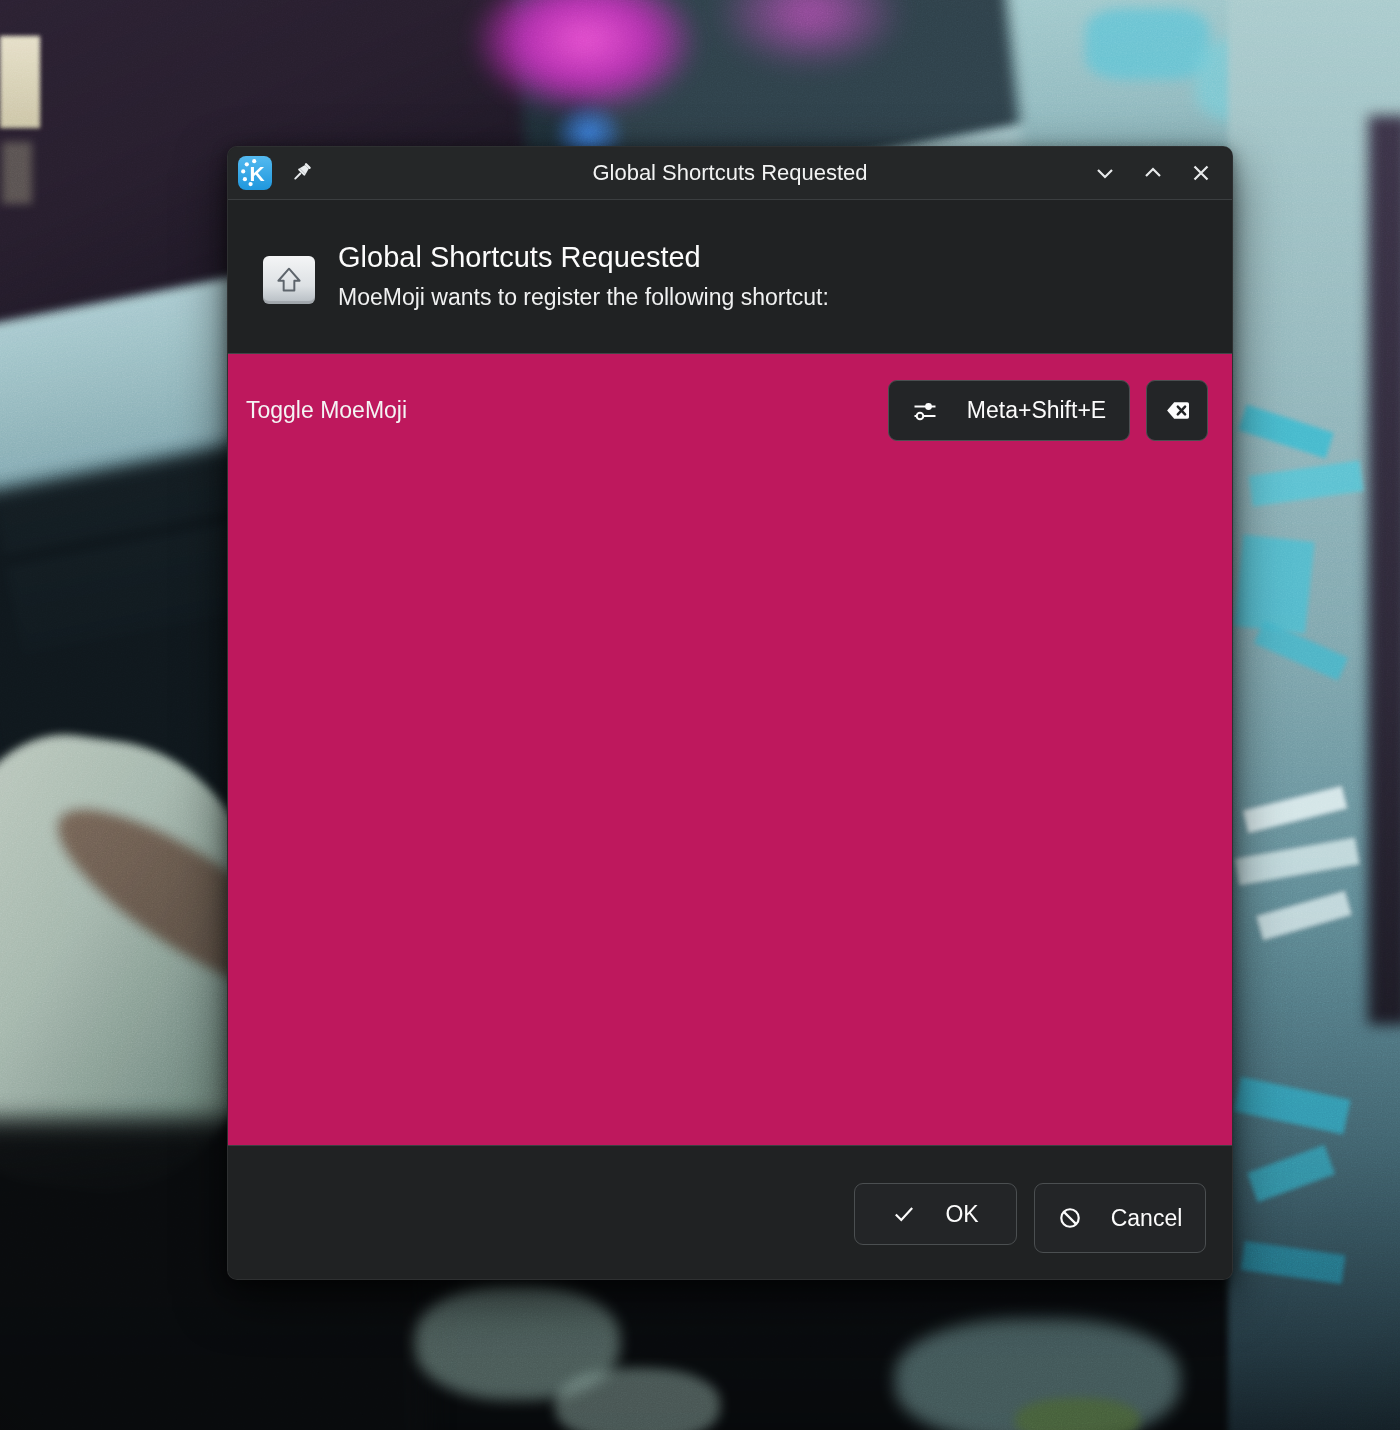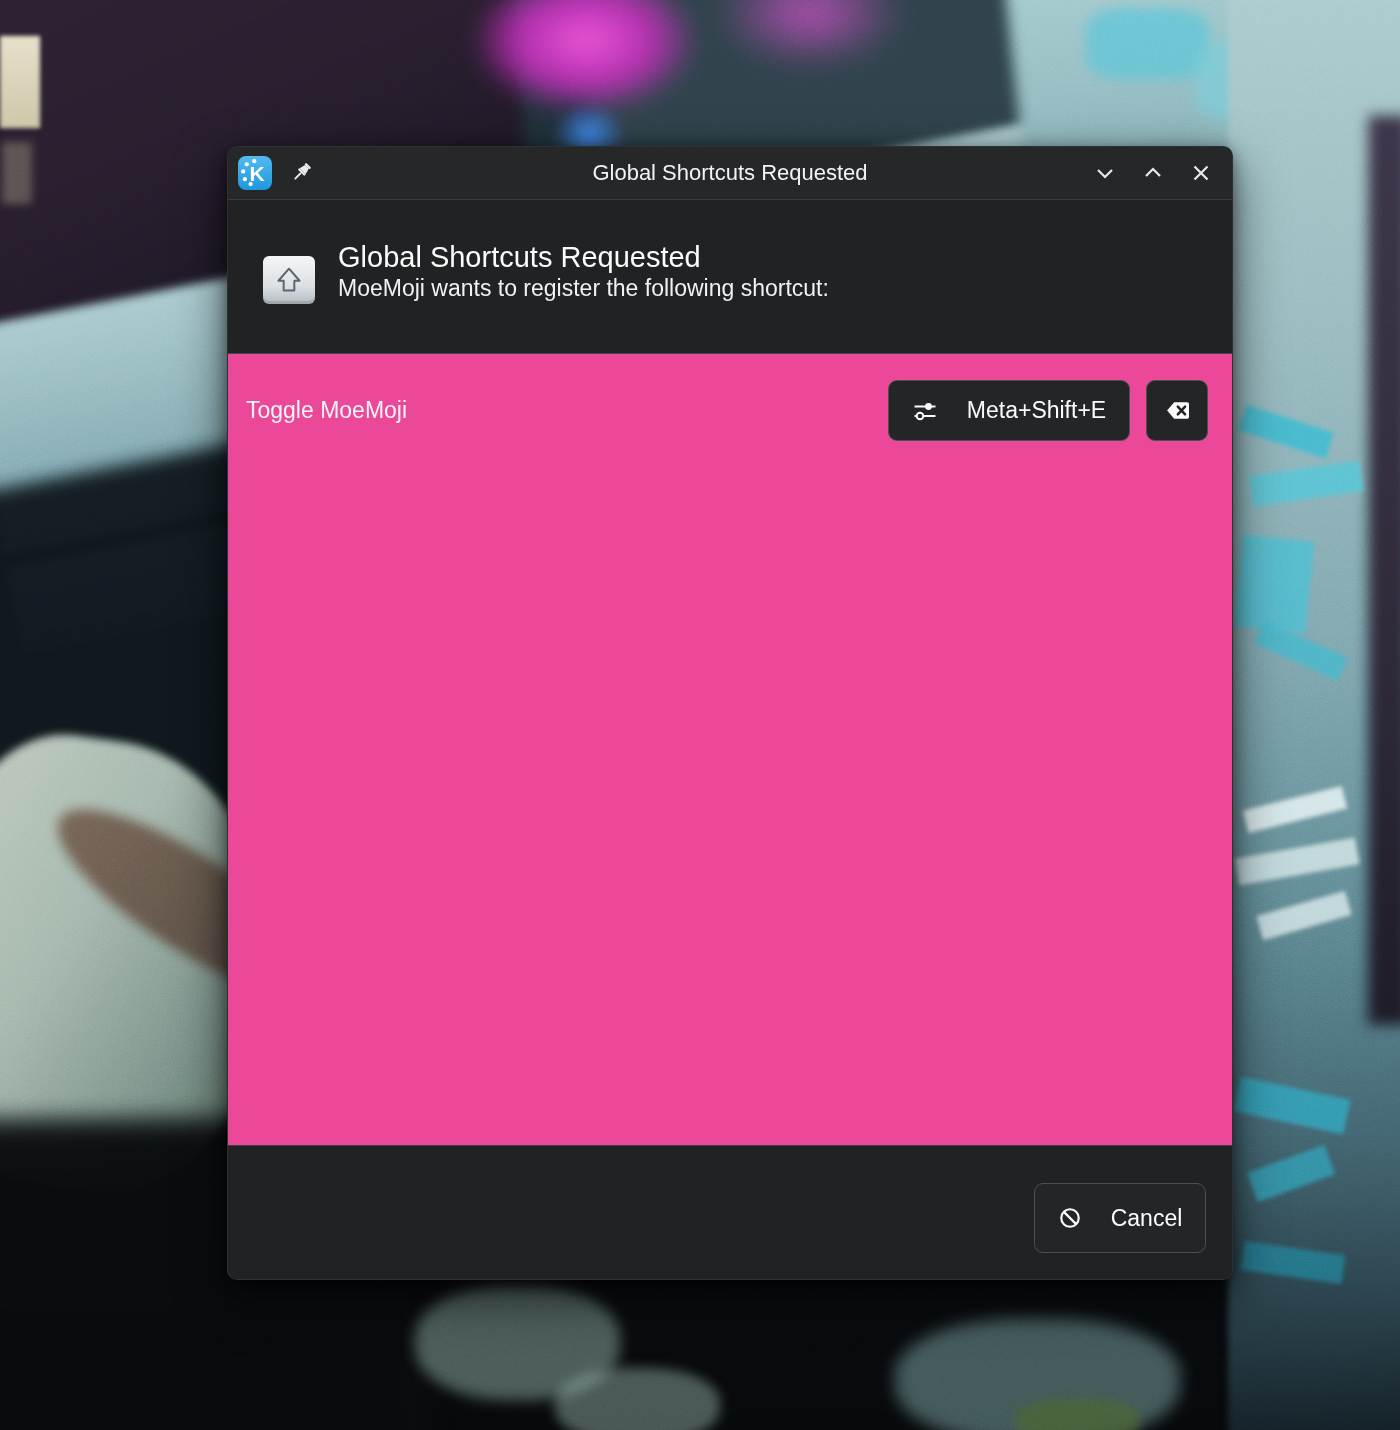--- a/index.html
+++ b/index.html
@@ -93,23 +93,23 @@
   .tb-controls { margin-left:auto; display:flex; align-items:center; gap:22px; padding-right:4px; }
   .tb-btn { width:26px; height:26px; display:flex; align-items:center; justify-content:center; }
 
   .dlg-header { flex:none; height:154px; border-bottom:1px solid #424547;
     display:flex; align-items:flex-start; padding:55px 35px 0 35px; background:#202223; }
   .keycap { flex:none; width:52px; height:48px; margin-top:1px; border-radius:6px;
     background:linear-gradient(180deg,#f4f5f6 0%,#dde1e4 62%,#c3c9ce 86%,#b5bcc1 100%);
     box-shadow:inset 0 -3px 0 rgba(0,0,0,.12); display:flex; align-items:center; justify-content:center; }
   .hd-text { margin-left:23px; margin-top:-16px; }
   .hd-title { font-size:29px; font-weight:400; color:#fcfcfc; line-height:1.25; }
-  .hd-sub { font-size:23px; color:#f0f1f1; }
-
-  .dlg-content { flex:1; background:#ec4899; padding:26px 24px 0 18px; }
+  .hd-sub { font-size:23px; color:#f0f1f1; margin-top:9px; }
+
+  .dlg-content { flex:1; background:#be185d; padding:26px 24px 0 18px; }
   .shortcut-row { display:flex; align-items:center; justify-content:space-between; }
   .row-label { font-size:23px; color:#f4f4f4; }
   .row-actions { display:flex; align-items:center; gap:16px; }
 
   .btn { display:flex; align-items:center; justify-content:center; gap:29px;
     background:#232527; border:1px solid #4b4f51; border-radius:9px; color:#fcfcfc;
     font-size:23px; font-family:inherit; cursor:pointer; }
   .btn-shortcut { width:242px; height:61px; }
   .btn-clear { width:62px; height:61px; }
 
@@ -252,20 +252,28 @@
               <path d="M9.8 5 h12.6 a1.7 1.7 0 0 1 1.7 1.7 v12.6 a1.7 1.7 0 0 1 -1.7 1.7 H9.8 L3 13 z" fill="#fcfcfc"></path>
               <path d="M13.3 9.3 l7 7.4 M20.3 9.3 l-7 7.4" stroke="#202224" stroke-width="2.4" stroke-linecap="round"></path>
             </svg>
           </span>
         </button>
       </div>
     </div>
   </div>
 
   <div class="dlg-footer">
+    <button class="btn btn-ok">
+      <span>
+        <svg width="24" height="24" viewBox="0 0 22 22">
+            <path d="M3.5 11.5 l5 5 L18.5 5.5" fill="none" stroke="#fcfcfc" stroke-width="2"></path>
+          </svg>
+      </span>
+      <span>OK</span>
+    </button>
     <button class="btn btn-cancel">
       <span>
         <svg width="24" height="24" viewBox="0 0 22 22">
           <circle cx="11" cy="11" r="8" fill="none" stroke="#fcfcfc" stroke-width="2"></circle>
           <path d="M5.6 5.6 l10.8 10.8" stroke="#fcfcfc" stroke-width="2"></path>
         </svg>
       </span>
       <span>Cancel</span>
     </button>
   </div>

